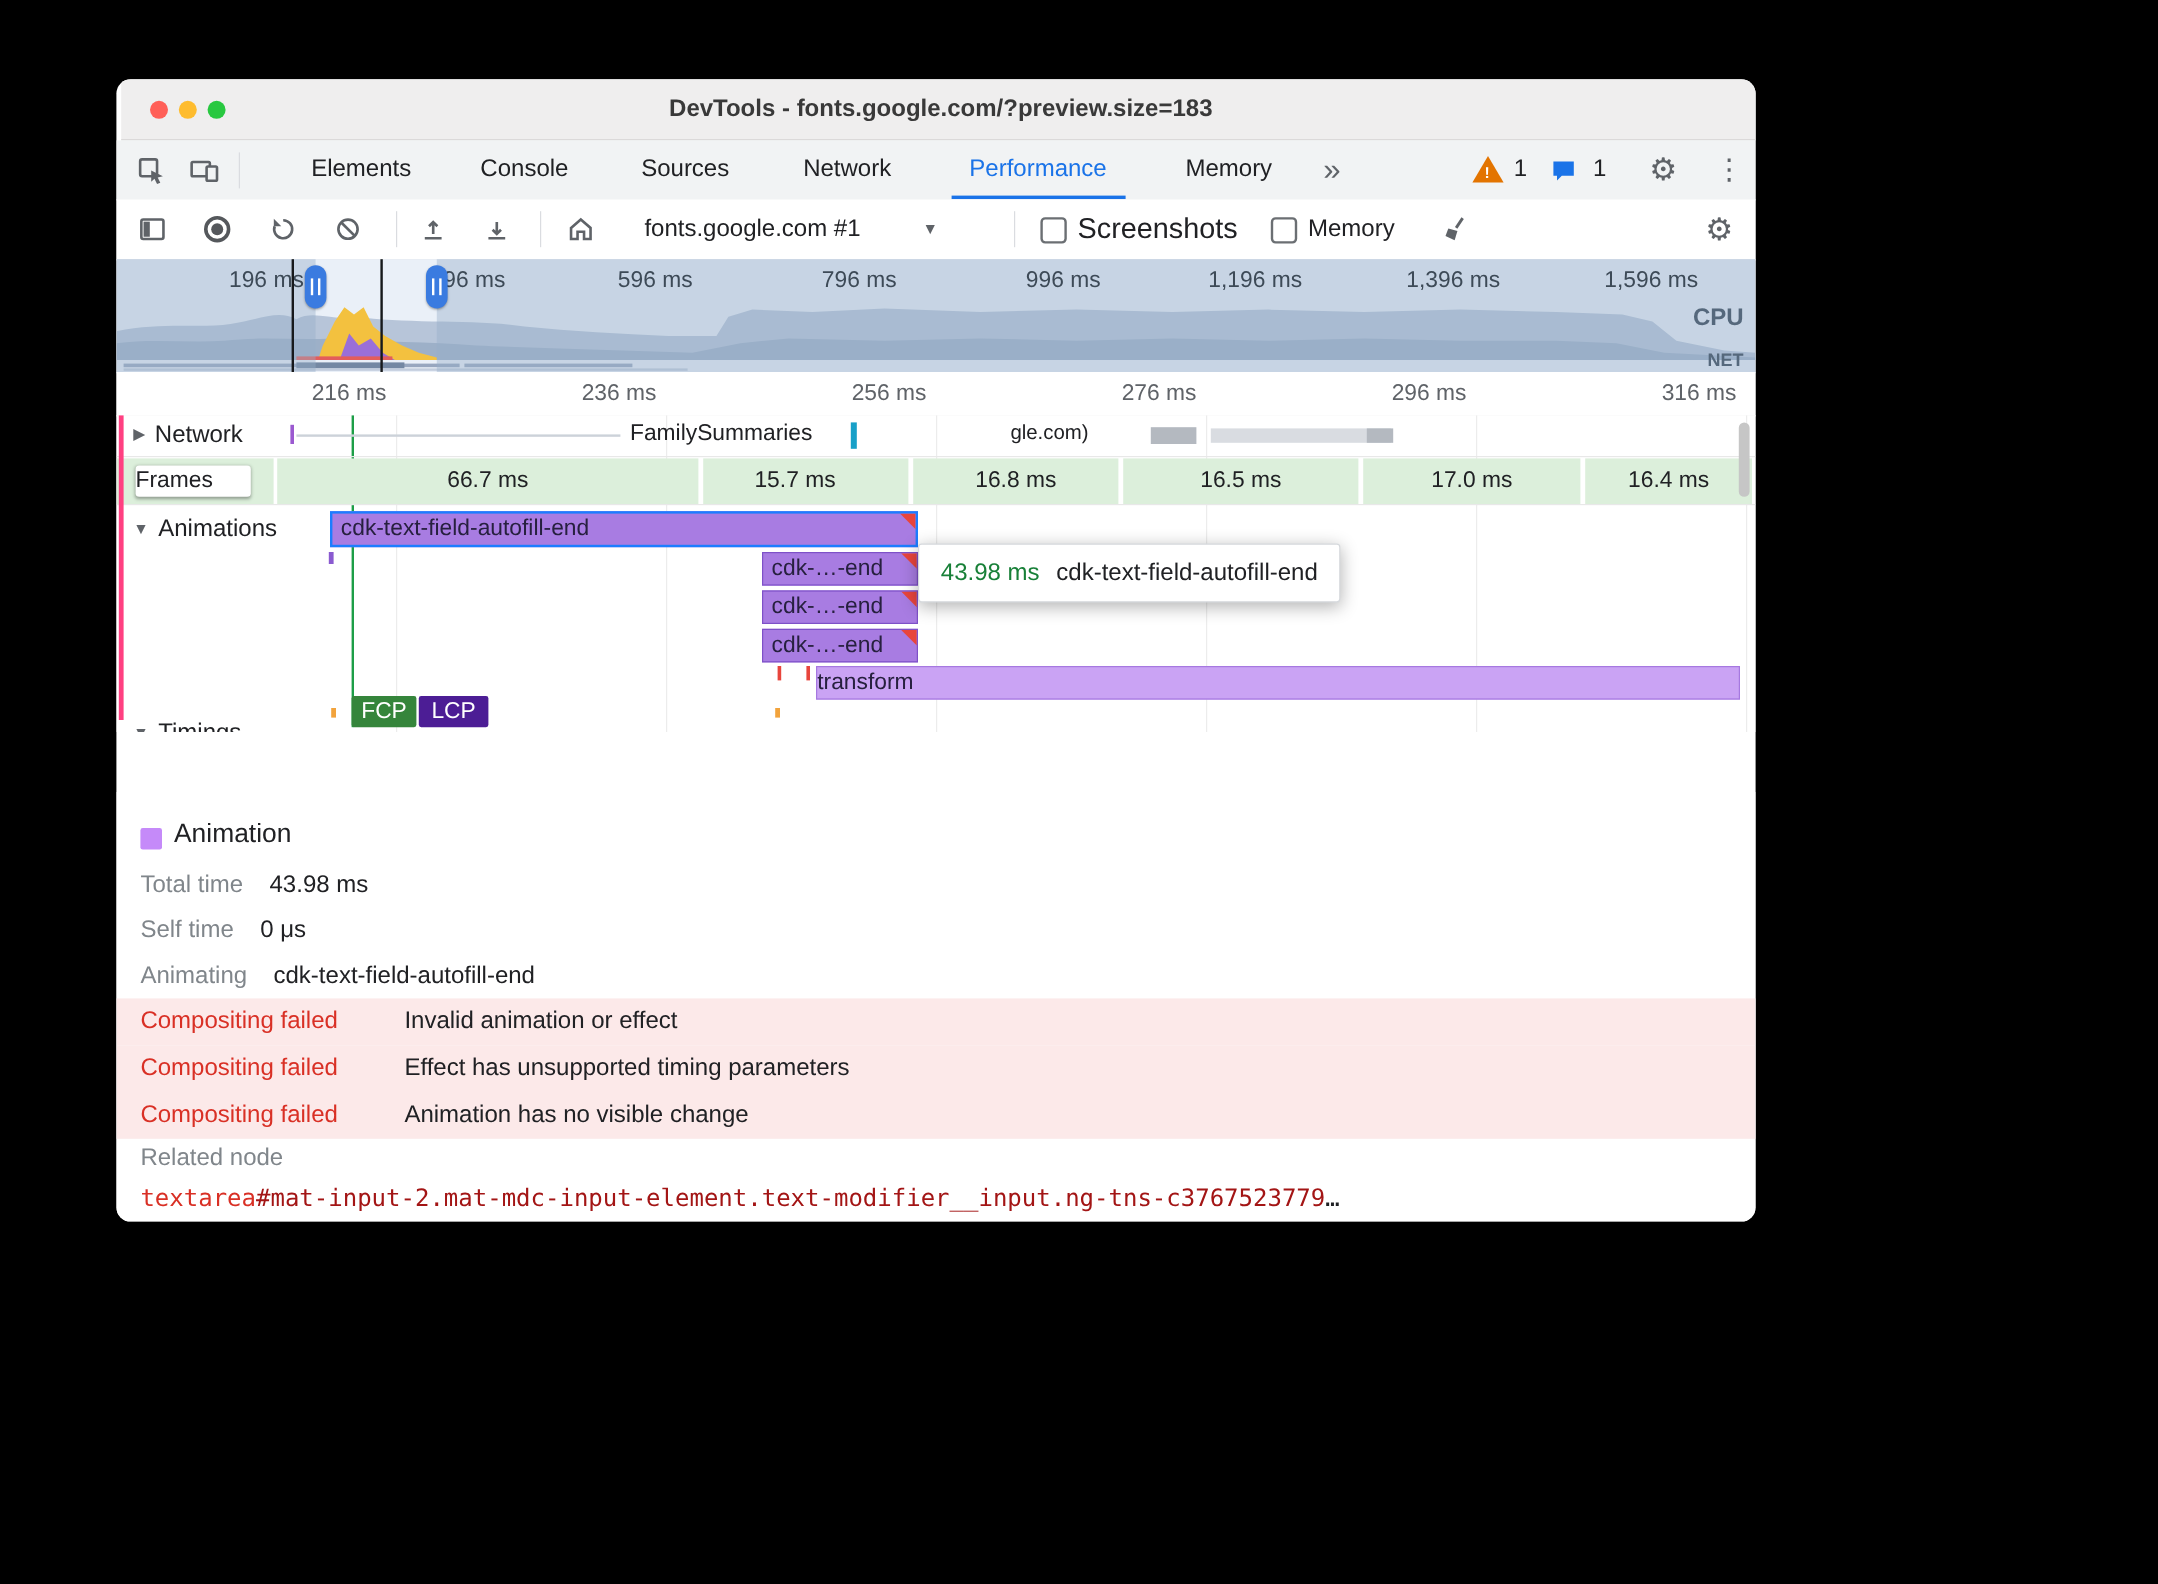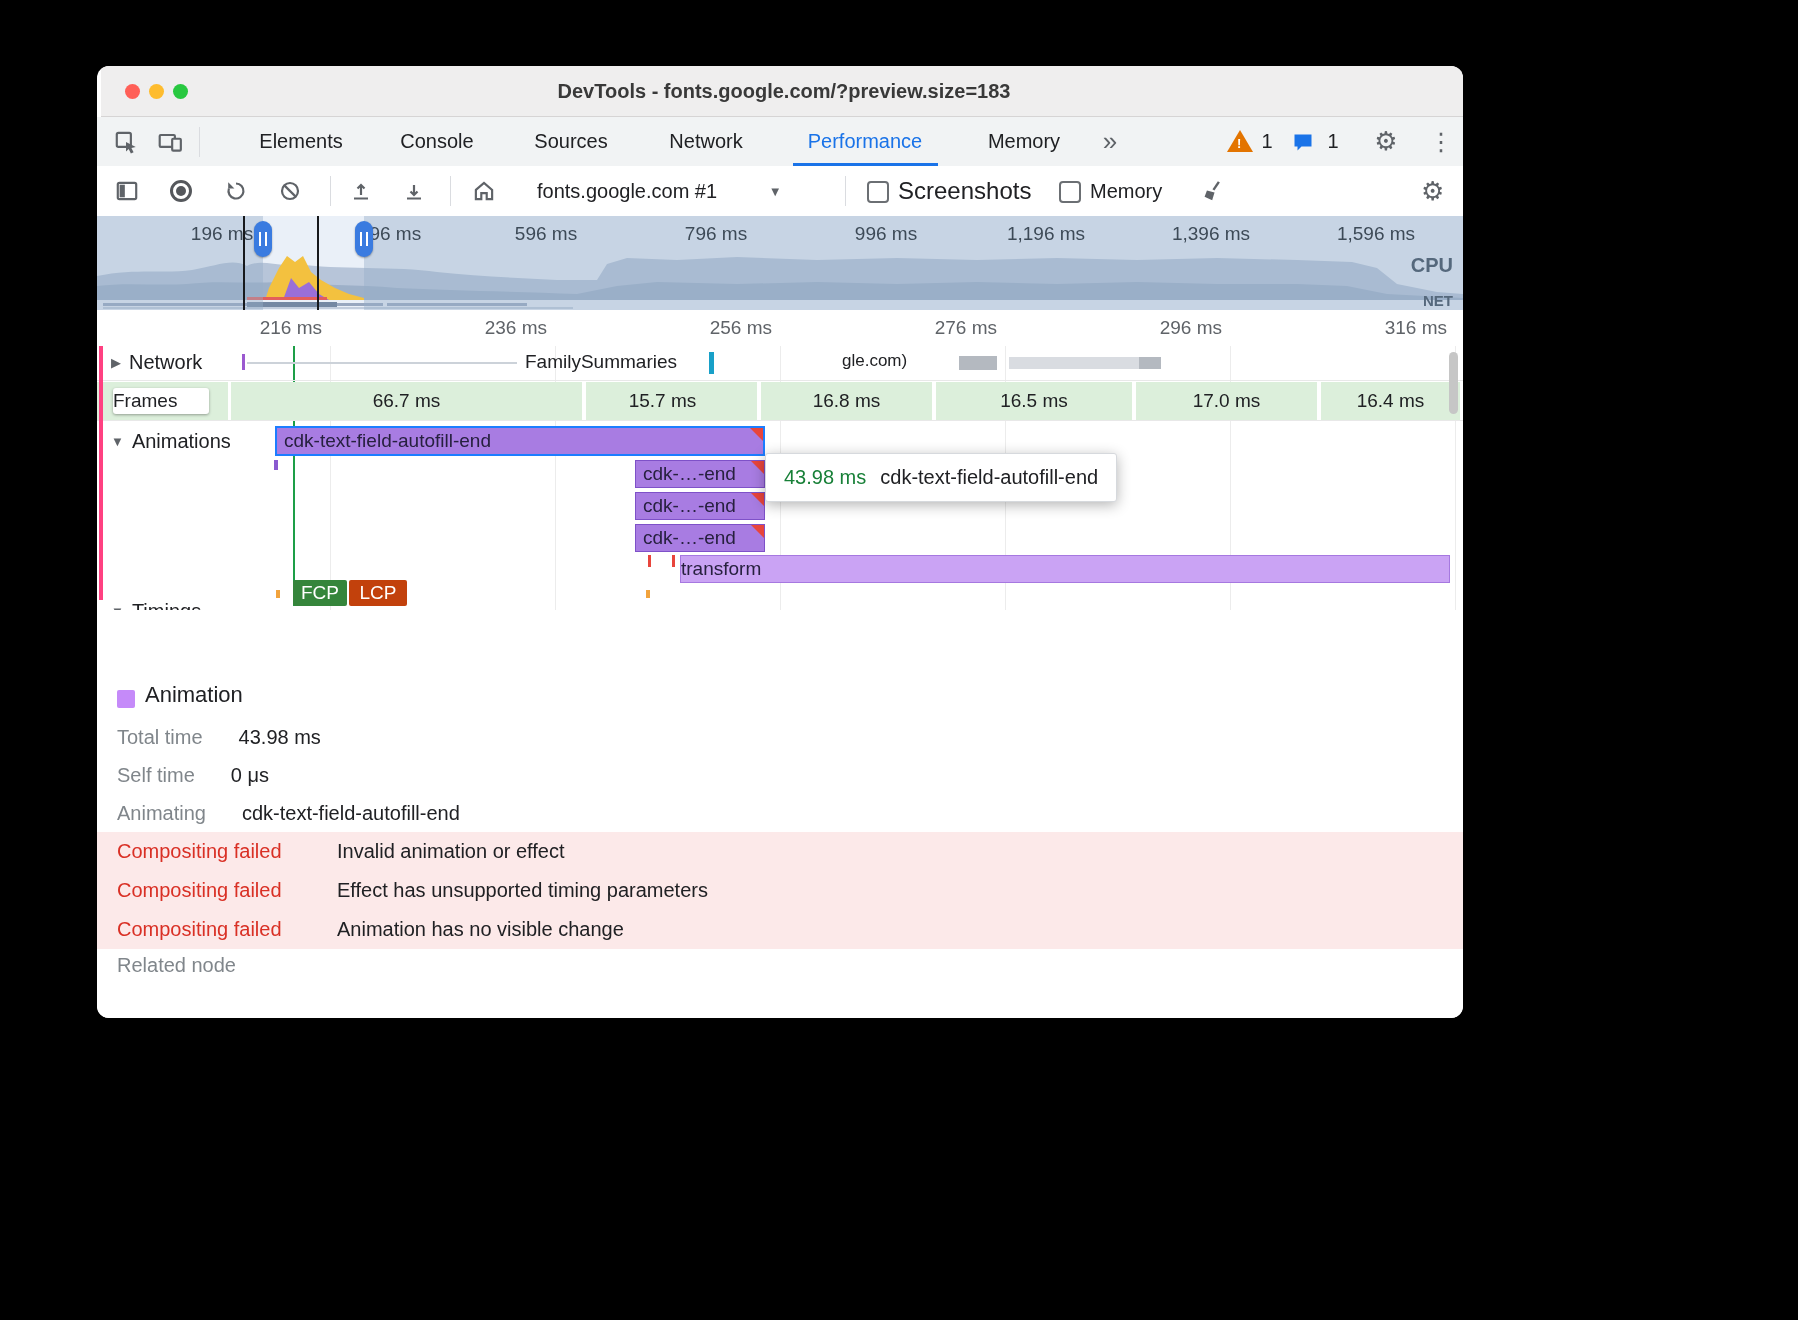--- a/index.html
+++ b/index.html
@@ -46,21 +46,21 @@
   .badge{position:absolute;top:234px;height:26px;line-height:26px;text-align:center;color:#fff;font-size:19px;z-index:6;border-radius:2px}
   .tooltip{position:absolute;left:668px;top:107px;display:flex;gap:14px;align-items:center;padding:12px 18px;
            background:#fff;border:1px solid #d6d9dd;box-shadow:0 3px 14px rgba(0,0,0,.3);font-size:20px;
            white-space:nowrap;z-index:9;border-radius:3px}
   
   .dtabs{position:absolute;left:0;top:544px;width:100%;height:50px;background:#eff4fb;border-top:1px solid #c9ccd1;border-bottom:1px solid #e3e6ea;box-sizing:border-box}
   .dtab{position:absolute;top:0;height:49px;line-height:49px;text-align:center;font-size:20px;color:#202124}
   .dtab.active{color:#1967d2}
   
   .sum{position:absolute;left:0;top:594px;width:100%;height:358px;background:#fff}
-  .srow{position:absolute;left:20px;height:26px;line-height:26px;font-size:20px;display:flex;gap:36px}
+  .srow{position:absolute;left:20px;height:26px;line-height:26px;font-size:20px;display:flex;gap:22px}
   .slab{color:#80868b}
   .warnrow{position:absolute;left:0;width:100%;height:39px;line-height:39px;background:#fce9e9;font-size:20px}
   .warnlab{position:absolute;left:20px;width:220px;color:#d93025}
   .warntxt{position:absolute;left:240px;color:#202124}
   .mono{font-family:"DejaVu Sans Mono",monospace;font-size:20px}
   .icsvg{position:absolute}
 </style>
 </head>
 <body>
 
@@ -268,21 +268,21 @@
     <div class="a" style="left:551px;top:209px;width:3px;height:12px;background:#e8453c;z-index:3"></div>
     <div class="a" style="left:575px;top:209px;width:3px;height:12px;background:#e8453c;z-index:3"></div>
     <div class="abar" style="left:583px;top:209px;width:770px;height:28px;line-height:26px;background:#caa3f4;border:1px solid #a678e0">
       <span>transform</span>
     </div>
 
     <div class="a" style="left:179px;top:244px;width:4px;height:8px;background:#f2a33c;z-index:3"></div>
     <div class="a" style="left:549px;top:244px;width:4px;height:8px;background:#f2a33c;z-index:3"></div>
 
     <div class="badge" style="left:196px;width:54px;background:#35853b">FCP</div>
-    <div class="badge" style="left:252px;width:58px;background:#c2410c">LCP</div>
+    <div class="badge" style="left:252px;width:58px;background:#4c1d95">LCP</div>
 
     <div class="a" style="left:0;top:254px;width:240px;height:10px;overflow:hidden;z-index:4">
       <div class="trklabel" style="left:14px;top:0"><span class="tri">▼</span><span>Timings</span></div>
     </div>
 
     <div class="a" style="left:1352px;top:6px;width:9px;height:62px;background:#c6c6c6;border-radius:5px;z-index:9"></div>
   </div>
 
 
   <div class="sum">
@@ -309,15 +309,18 @@
     <div class="warnrow" style="top:211px">
       <span class="warnlab">Compositing failed</span>
       <span class="warntxt">Effect has unsupported timing parameters</span>
     </div>
     <div class="warnrow" style="top:250px">
       <span class="warnlab">Compositing failed</span>
       <span class="warntxt">Animation has no visible change</span>
     </div>
 
     <div class="a" style="left:20px;top:294px;font-size:20px;color:#80868b">Related node</div>
+    <div class="a mono" style="left:20px;top:326px;white-space:nowrap">
+      <span style="color:#d93025">textarea</span><span style="color:#a31515">#mat-input-2.mat-mdc-input-element.text-modifier__input.ng-tns-c3767523779</span><span style="color:#202124">…</span>
+    </div>
   </div>
 
 </div>
 
 </body></html>

